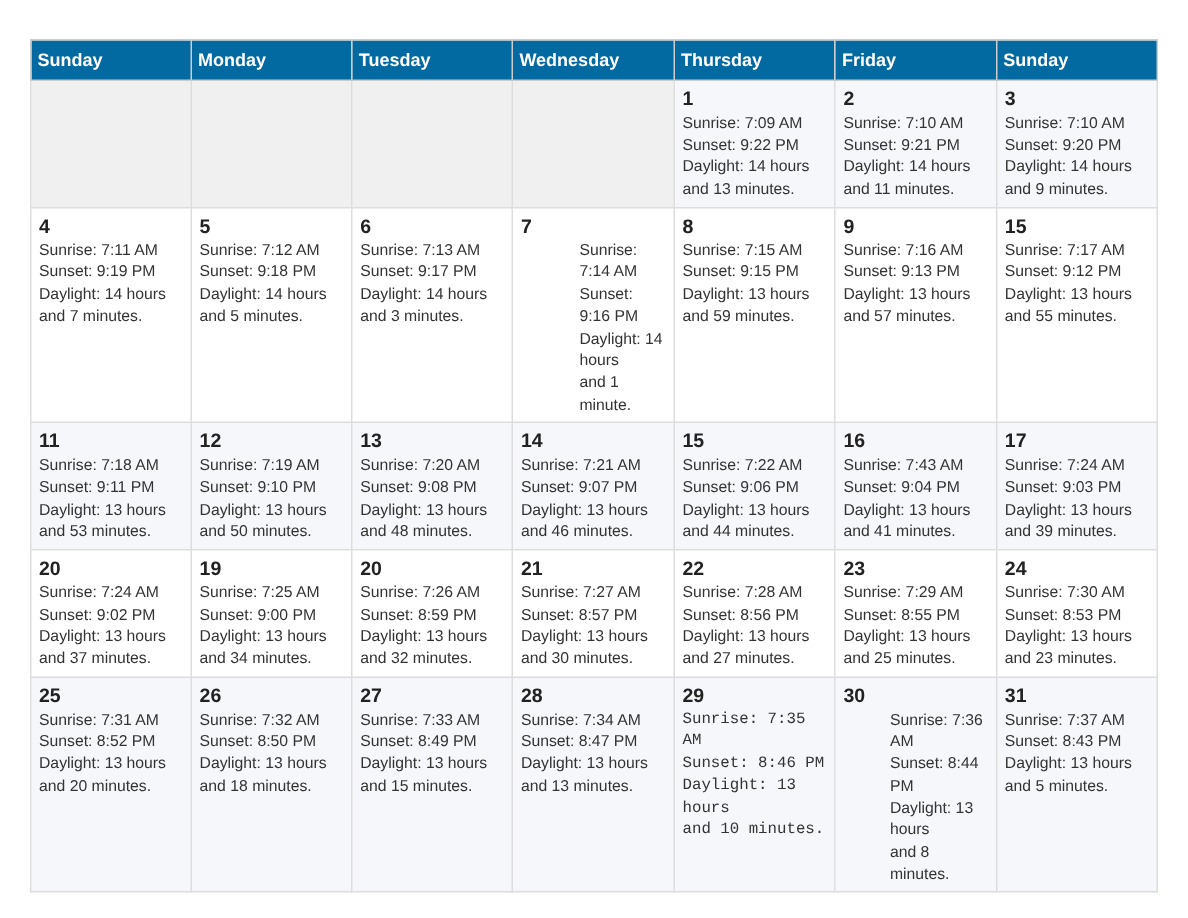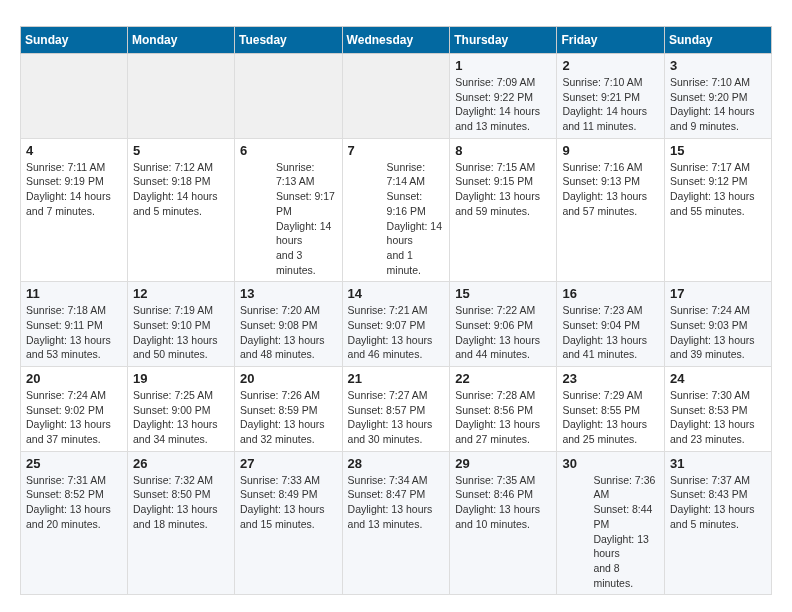--- a/index.html
+++ b/index.html
@@ -85,21 +85,21 @@
           </td>
           <td>
             <span class="day-number">5</span>
             <div class="day-info" style="white-space: pre-line;">Sunrise: 7:12 AM
 Sunset: 9:18 PM
 Daylight: 14 hours
 and 5 minutes.</div>
           </td>
           <td>
             <span class="day-number">6</span>
-            <div class="day-info" style="white-space: pre-line; margin-left: 36px;">Sunrise: 7:13 AM
+            <div class="day-info" style="white-space: pre-line;">Sunrise: 7:13 AM
 Sunset: 9:17 PM
 Daylight: 14 hours
 and 3 minutes.</div>
           </td>
           <td>
             <span class="day-number">7</span>
             <div class="day-info" style="white-space: pre-line; margin-left: 39px;">Sunrise: 7:14 AM
 Sunset: 9:16 PM
 Daylight: 14 hours
 and 1 minute.</div>
@@ -157,21 +157,21 @@
           </td>
           <td>
             <span class="day-number">15</span>
             <div class="day-info" style="white-space: pre-line;">Sunrise: 7:22 AM
 Sunset: 9:06 PM
 Daylight: 13 hours
 and 44 minutes.</div>
           </td>
           <td>
             <span class="day-number">16</span>
-            <div class="day-info" style="white-space: pre-line;">Sunrise: 7:23 AM
+            <div class="day-info" style="white-space: pre-line;">Sunrise: 7:43 AM
 Sunset: 9:04 PM
 Daylight: 13 hours
 and 41 minutes.</div>
           </td>
           <td>
             <span class="day-number">17</span>
             <div class="day-info" style="white-space: pre-line;">Sunrise: 7:24 AM
 Sunset: 9:03 PM
 Daylight: 13 hours
 and 39 minutes.</div>
@@ -252,21 +252,21 @@
           </td>
           <td>
             <span class="day-number">28</span>
             <div class="day-info" style="white-space: pre-line;">Sunrise: 7:34 AM
 Sunset: 8:47 PM
 Daylight: 13 hours
 and 13 minutes.</div>
           </td>
           <td>
             <span class="day-number">29</span>
-            <div class="day-info" style="white-space: pre-line;">Sunrise: 7:35 AM
+            <div class="day-info" style="white-space: pre-line; font-family: Liberation Mono, monospace;">Sunrise: 7:35 AM
 Sunset: 8:46 PM
 Daylight: 13 hours
 and 10 minutes.</div>
           </td>
           <td>
             <span class="day-number">30</span>
             <div class="day-info" style="white-space: pre-line; margin-left: 31px;">Sunrise: 7:36 AM
 Sunset: 8:44 PM
 Daylight: 13 hours
 and 8 minutes.</div>

